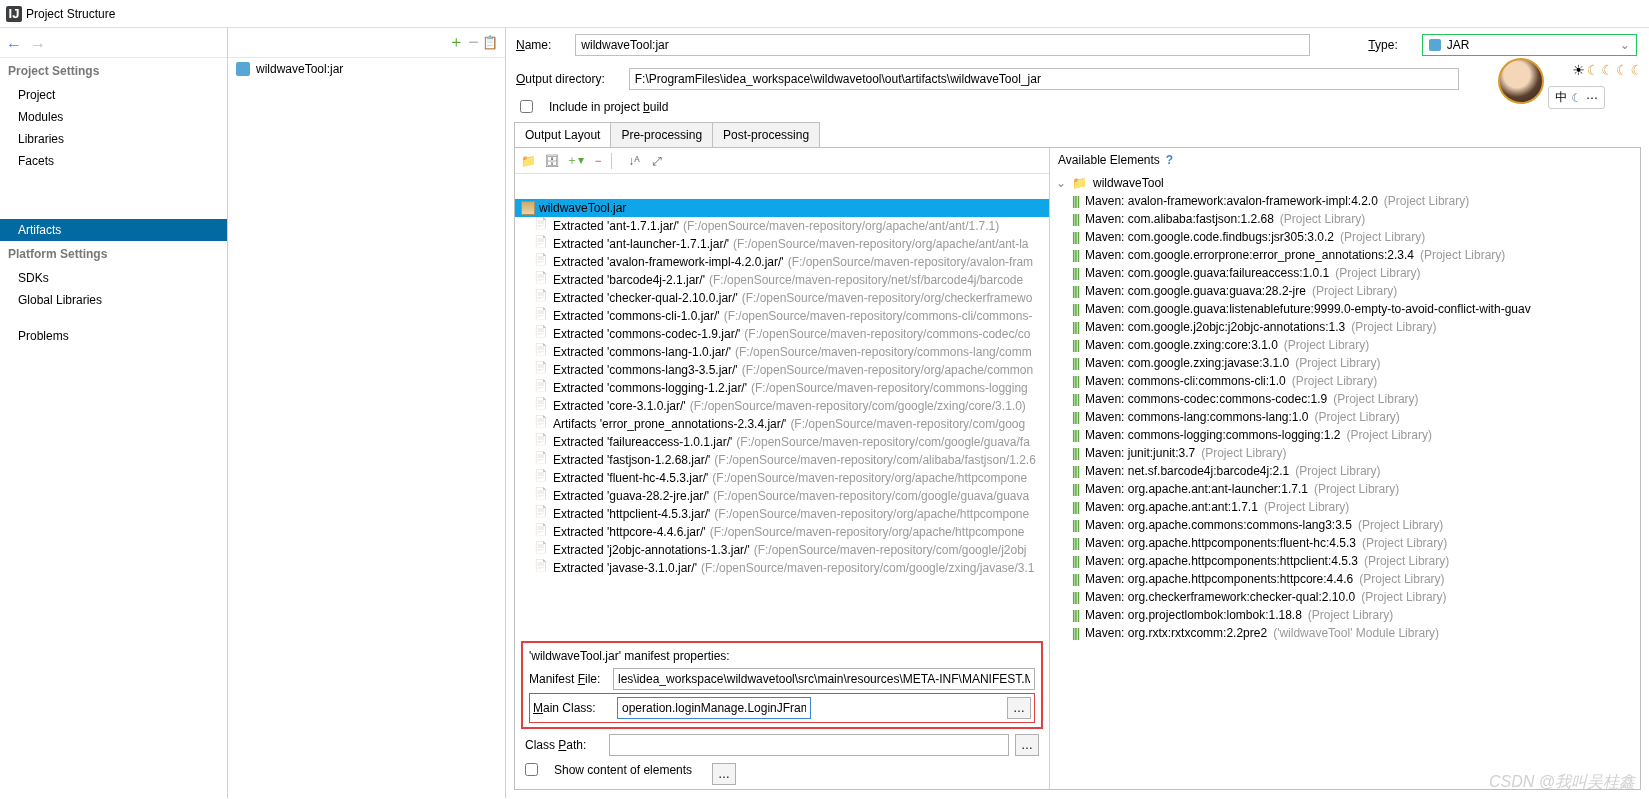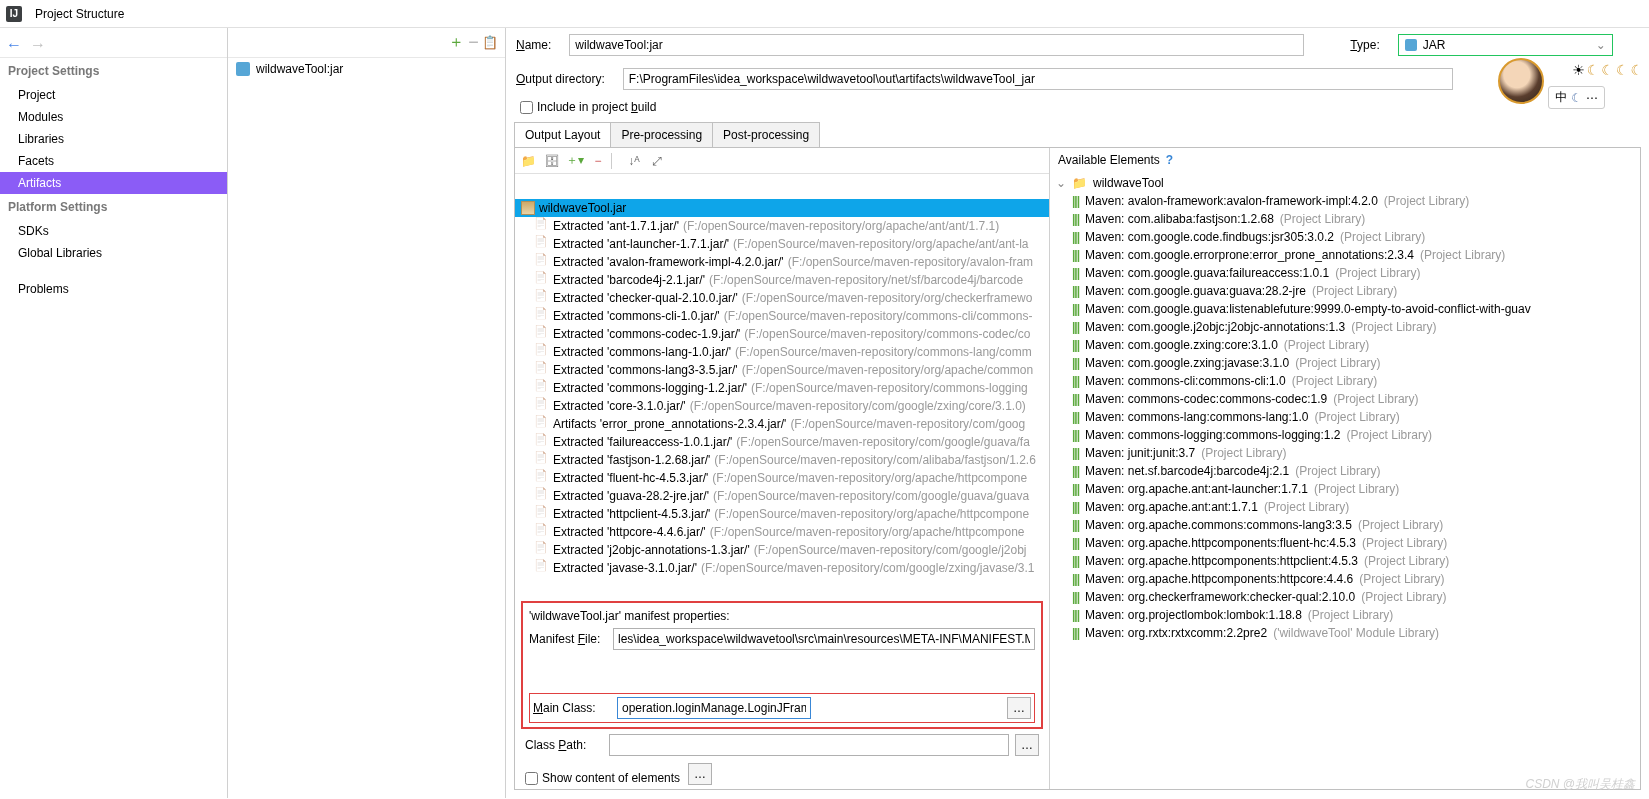--- a/index.html
+++ b/index.html
@@ -1,40 +1,40 @@
 <!DOCTYPE html>
 <html><head>
 <meta charset="utf-8">
 <style>
 * { box-sizing: border-box; margin: 0; padding: 0; font-family: "Segoe UI", Arial, sans-serif; font-size: 12px; }
 body { background: #fff; width: 1649px; height: 799px; overflow: hidden; position: relative; }
 .titlebar { height: 28px; display: flex; align-items: center; padding: 0 6px; border-bottom: 1px solid #e0e0e0; }
-.titlebar .icon { width:16px; height:16px; background:#3c3f41; margin-right:13px; border-radius:2px; display:flex; align-items:center; justify-content:center; color:#fff; font-size:10px; font-weight:bold;}
+.titlebar .icon { width:16px; height:16px; background:#3c3f41; margin-right:4px; border-radius:2px; display:flex; align-items:center; justify-content:center; color:#fff; font-size:13px; font-weight:bold;}
 .main { display: flex; height: 770px; }
 .sidebar { width: 228px; border-right: 1px solid #d0d0d0; background:#fff; }
 .nav-top { height:30px; display:flex; align-items:center; padding:4px 6px; gap:8px; border-bottom:1px solid #e8e8e8;}
 .nav-arrow { color:#4a86e8; font-size:16px; cursor:pointer;}
 .nav-arrow.dis { color:#c0c0c0;}
 .section-head { padding:6px 8px; color:#787878; font-weight:bold;}
 .side-item { padding:4px 18px; cursor:pointer;}
-.side-item.selected { background:#8b5cf6; color:#fff;}
+.side-item.selected { background:#0369a1; color:#fff;margin-top:47px;}
 .tree-col { width: 278px; border-right:1px solid #d0d0d0; }
 .tree-toolbar { height:30px; border-bottom:1px solid #e8e8e8; display:flex; align-items:center; padding:0 6px; gap:4px;}
 .tree-toolbar .plus{color:#5ba83c; font-size:16px; cursor:pointer;}
 .tree-toolbar .minus{color:#b0b0b0; font-size:18px; cursor:pointer;}
 .tree-toolbar .copy{color:#909090; font-size:13px;}
 .tree-item { padding:4px 8px; display:flex; align-items:center; gap:6px;}
 .tree-item .jar-icon{width:14px;height:14px; background:#56a6d6; border-radius:2px;}
 .right-col { flex:1; display:flex; flex-direction:column; position:relative;}
-.form-row { display:flex; align-items:center; padding:6px 10px; gap:18px;}
+.form-row { display:flex; align-items:center; padding:6px 10px; gap:24px;}
 .form-label { color:#000; }
 .form-input { border:1px solid #c0c0c0; padding:3px 5px; background:#fff;}
 .name-input{ flex:1; max-width:735px;}
 .type-sel { display:flex; align-items:center; gap:6px; border:1px solid #22c55e; padding:3px 6px; width:215px;}
-.checkbox-row{ padding:4px 14px; display:flex; align-items:flex-end; gap:4px;}
+.checkbox-row{ padding:4px 14px; display:flex; align-items:flex-start; gap:16px;}
 .tabs { display:flex; border-bottom:1px solid #c0c0c0; margin:4px 8px 0 8px;}
 .tab{ padding:5px 10px; border:1px solid #c0c0c0; border-bottom:none; margin-right:-1px; background:#f2f2f2; cursor:pointer;}
 .tab.active{ background:#fff;}
 .tab-body{ flex:1; display:flex; border:1px solid #c0c0c0; border-top:none; margin:0 8px 8px 8px; overflow:hidden;}
 .layout-col{ width:535px; border-right:1px solid #d0d0d0; display:flex; flex-direction:column;}
 .mini-toolbar{ height:26px; display:flex; align-items:center; padding:2px 4px; gap:3px; border-bottom:1px solid #e0e0e0;}
 .mini-btn{width:20px; height:20px; display:flex; align-items:center; justify-content:center; color:#666; cursor:pointer;}
 .mini-btn.g{color:#5ba83c;} .mini-btn.r{color:#c55;}
 .layout-tree{ flex:1; overflow:hidden; padding:2px 0;}
 .lt-row{ padding:2px 4px 2px 20px; display:flex; align-items:center; gap:4px; white-space:nowrap; overflow:hidden;}
@@ -56,22 +56,22 @@
 .av-row{ padding:2px 4px 2px 22px; display:flex; align-items:center; gap:6px; white-space:nowrap;}
 .av-row.root{padding-left:6px;}
 .lib-ic{display:inline-block;}
 .lib-ic:before{content:"|||"; color:#5ba83c; letter-spacing:-1px; font-weight:bold;}
 .av-grey{color:#9a9a9a;}
 .folder-ic:before{content:"📁"; font-size:12px;}
 .overlay-avatar{position:absolute; top:58px; right:105px; width:46px; height:46px; border-radius:50%; background:radial-gradient(circle at 40% 35%, #f4d6b8 35%, #5a3e2e 60%, #2e2418); border:2px solid #d99a2e;}
 .overlay-icons{position:absolute; top:62px; right:6px; display:flex; gap:2px;}
 .overlay-icons span{font-size:14px;}
 .overlay-lang{position:absolute; top:86px; right:44px; background:#fff; border:1px solid #ccc; padding:2px 6px; border-radius:3px; display:flex; align-items:center; gap:4px;}
-.wm{position:absolute; bottom:6px; right:14px; color:#d0d0d0; font-size:12px; font-style:italic;}
-.redbox2{border:1px solid #e04040;margin-top:40px;}
+.wm{position:absolute; bottom:6px; right:14px; color:#d0d0d0; font-size:16px; font-style:italic;}
+.redbox2{border:1px solid #e04040;}
 .help-q{color:#3987d6; font-weight:bold;}
 u{text-decoration:underline;}
 .chev{color:#888;}
 </style>
 </head>
 <body>
 
 <div class="titlebar">
   <div class="icon">IJ</div>
   <span>Project Structure</span>

